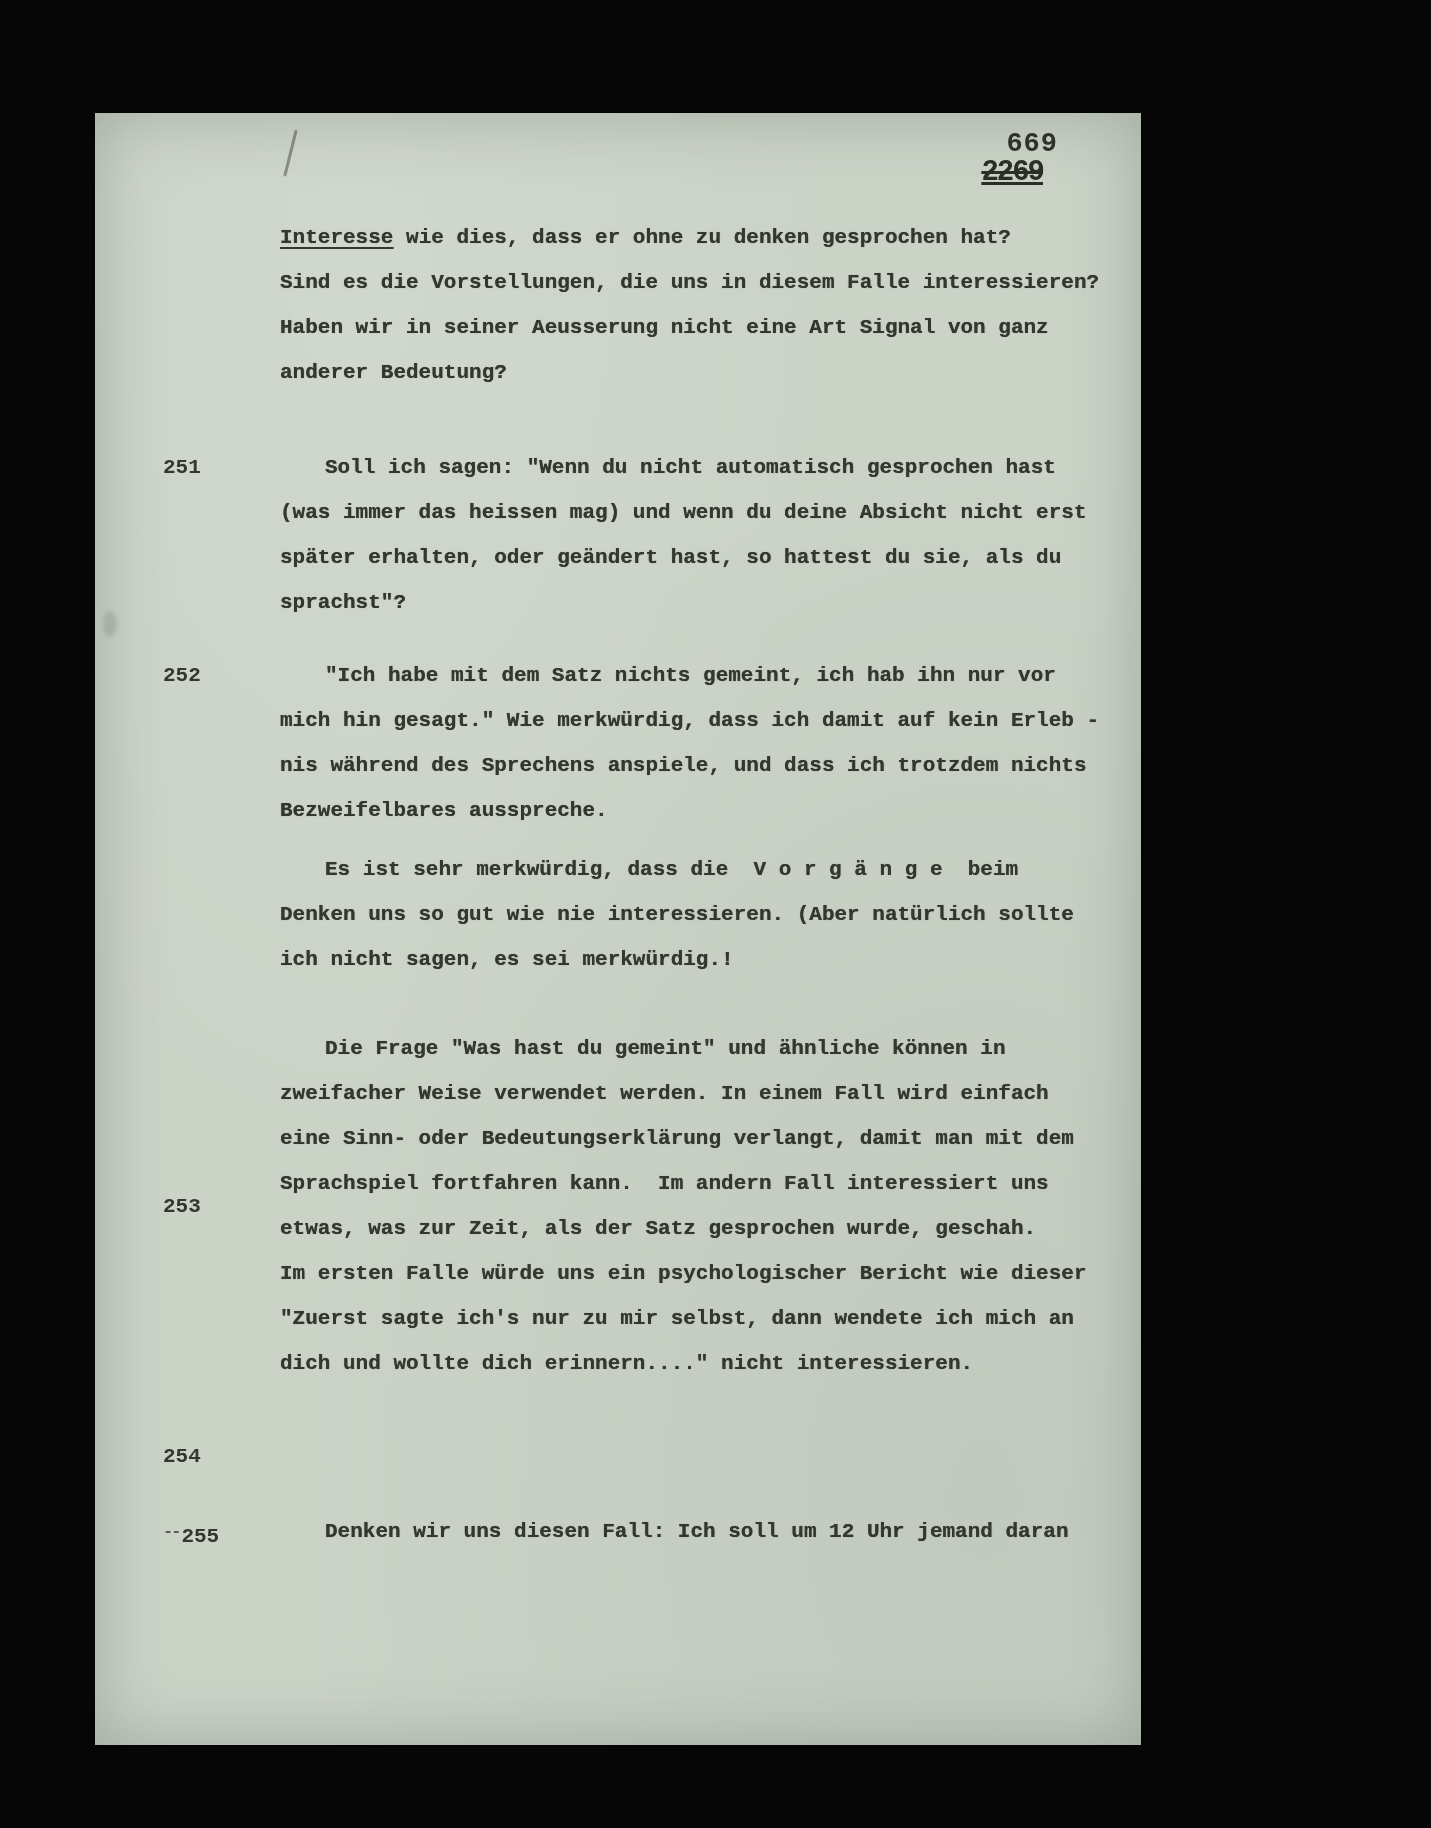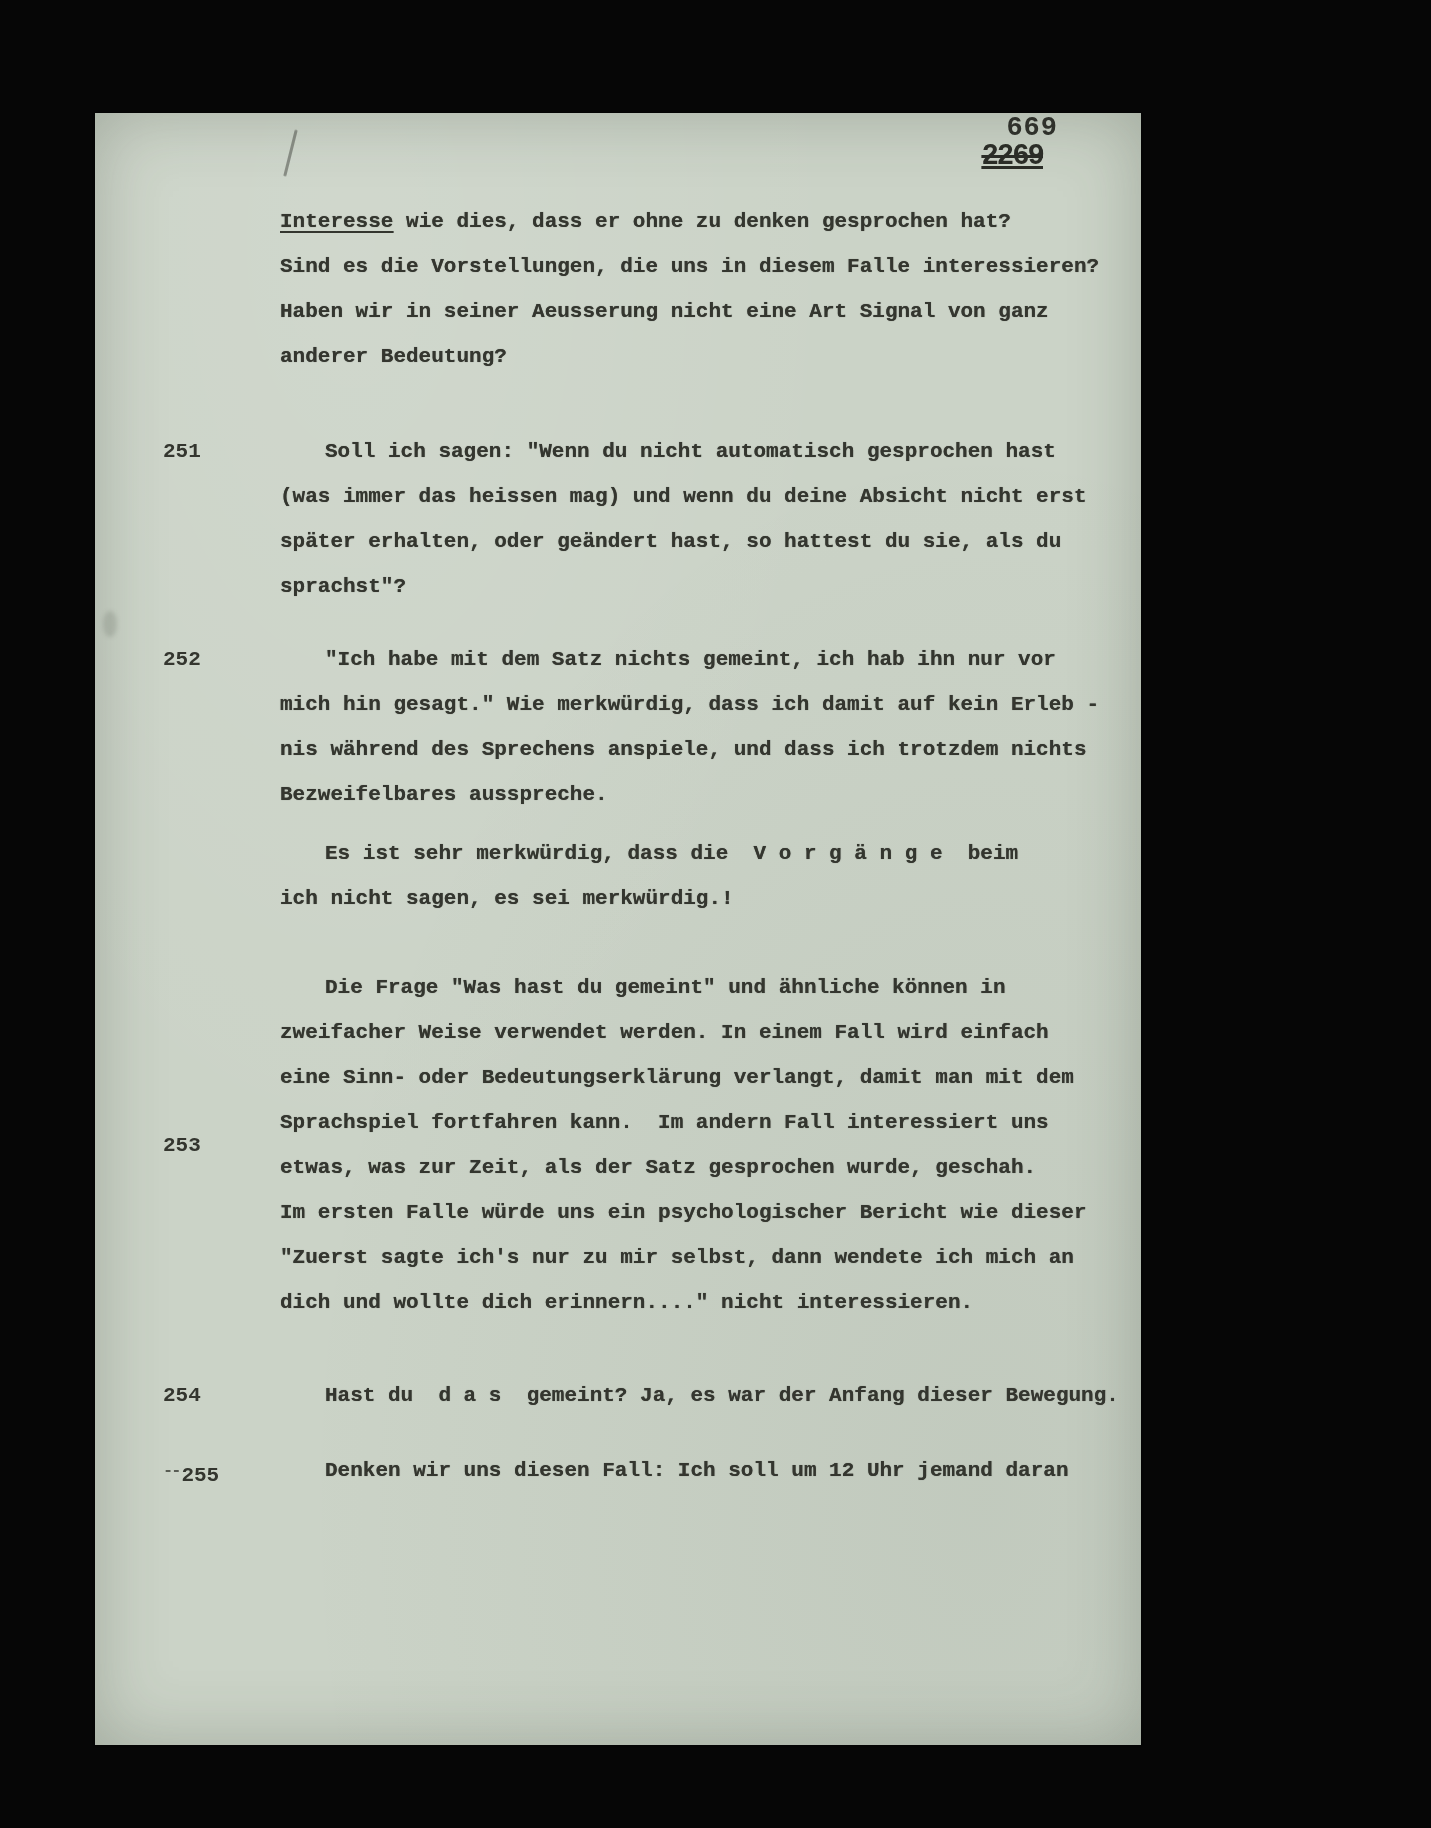--- a/index.html
+++ b/index.html
@@ -12,21 +12,21 @@
   }
   .paper{
     position:absolute;left:95px;top:113px;width:1046px;height:1632px;
     background:
       radial-gradient(ellipse at 25% 8%, rgba(255,255,255,0.10), transparent 45%),
       radial-gradient(ellipse at 85% 85%, rgba(40,55,40,0.06), transparent 55%),
       #cbd3c7;
     box-shadow: inset 0 0 70px rgba(55,65,52,0.28), 0 0 2px rgba(0,0,0,0.9);
     color:#34362f;
   }
-  .page-head{}
+  .page-head{padding-top:16px;}
   .page-number{
     text-align:right;padding-right:83px;
     font-size:27px;font-weight:bold;line-height:30px;
     letter-spacing:1px;color:#2f312b;
   }
   .crossed-number{
     text-align:right;padding-right:98px;
     font-size:29px;font-weight:bold;line-height:28px;
     letter-spacing:-2px;color:#2b2d27;
     text-decoration:line-through underline;
@@ -107,41 +107,39 @@
           <div class="line indent"><span>"Ich habe mit dem Satz nichts gemeint, ich hab ihn nur vor</span></div>
           <div class="line"><span>mich hin gesagt." Wie merkwürdig, dass ich damit auf kein Erleb -</span></div>
           <div class="line"><span>nis während des Sprechens anspiele, und dass ich trotzdem nichts</span></div>
           <div class="line"><span>Bezweifelbares ausspreche.</span></div>
         </div>
       </div>
       <div class="section">
         <div class="margin-num"><span></span></div>
         <div class="sec-body">
           <div class="line indent"><span>Es ist sehr merkwürdig, dass die  V o r g ä n g e  beim</span></div>
+          <div class="line"><span>Denken uns so gut wie nie interessieren. (Aber natürlich sollte</span></div>
           <div class="line"><span>ich nicht sagen, es sei merkwürdig.!</span></div>
         </div>
       </div>
       <div class="section">
         <div class="margin-num"><span>253</span></div>
         <div class="sec-body">
           <div class="line indent"><span>Die Frage "Was hast du gemeint" und ähnliche können in</span></div>
           <div class="line"><span>zweifacher Weise verwendet werden. In einem Fall wird einfach</span></div>
           <div class="line"><span>eine Sinn- oder Bedeutungserklärung verlangt, damit man mit dem</span></div>
           <div class="line"><span>Sprachspiel fortfahren kann.  Im andern Fall interessiert uns</span></div>
           <div class="line"><span>etwas, was zur Zeit, als der Satz gesprochen wurde, geschah.</span></div>
           <div class="line"><span>Im ersten Falle würde uns ein psychologischer Bericht wie dieser</span></div>
           <div class="line"><span>"Zuerst sagte ich's nur zu mir selbst, dann wendete ich mich an</span></div>
           <div class="line"><span>dich und wollte dich erinnern...." nicht interessieren.</span></div>
         </div>
       </div>
       <div class="section">
         <div class="margin-num"><span>254</span></div>
-        <div class="sec-body">
-          <div class="line indent"><span>Hast du  d a s  gemeint? Ja, es war der Anfang dieser Bewegung.</span></div>
-        </div>
       </div>
       <div class="section">
         <div class="margin-num"><span class="num-prefix">--</span><span>255</span></div>
         <div class="sec-body">
           <div class="line indent"><span>Denken wir uns diesen Fall: Ich soll um 12 Uhr jemand daran</span></div>
         </div>
       </div>
     </div>
 </div>
 

